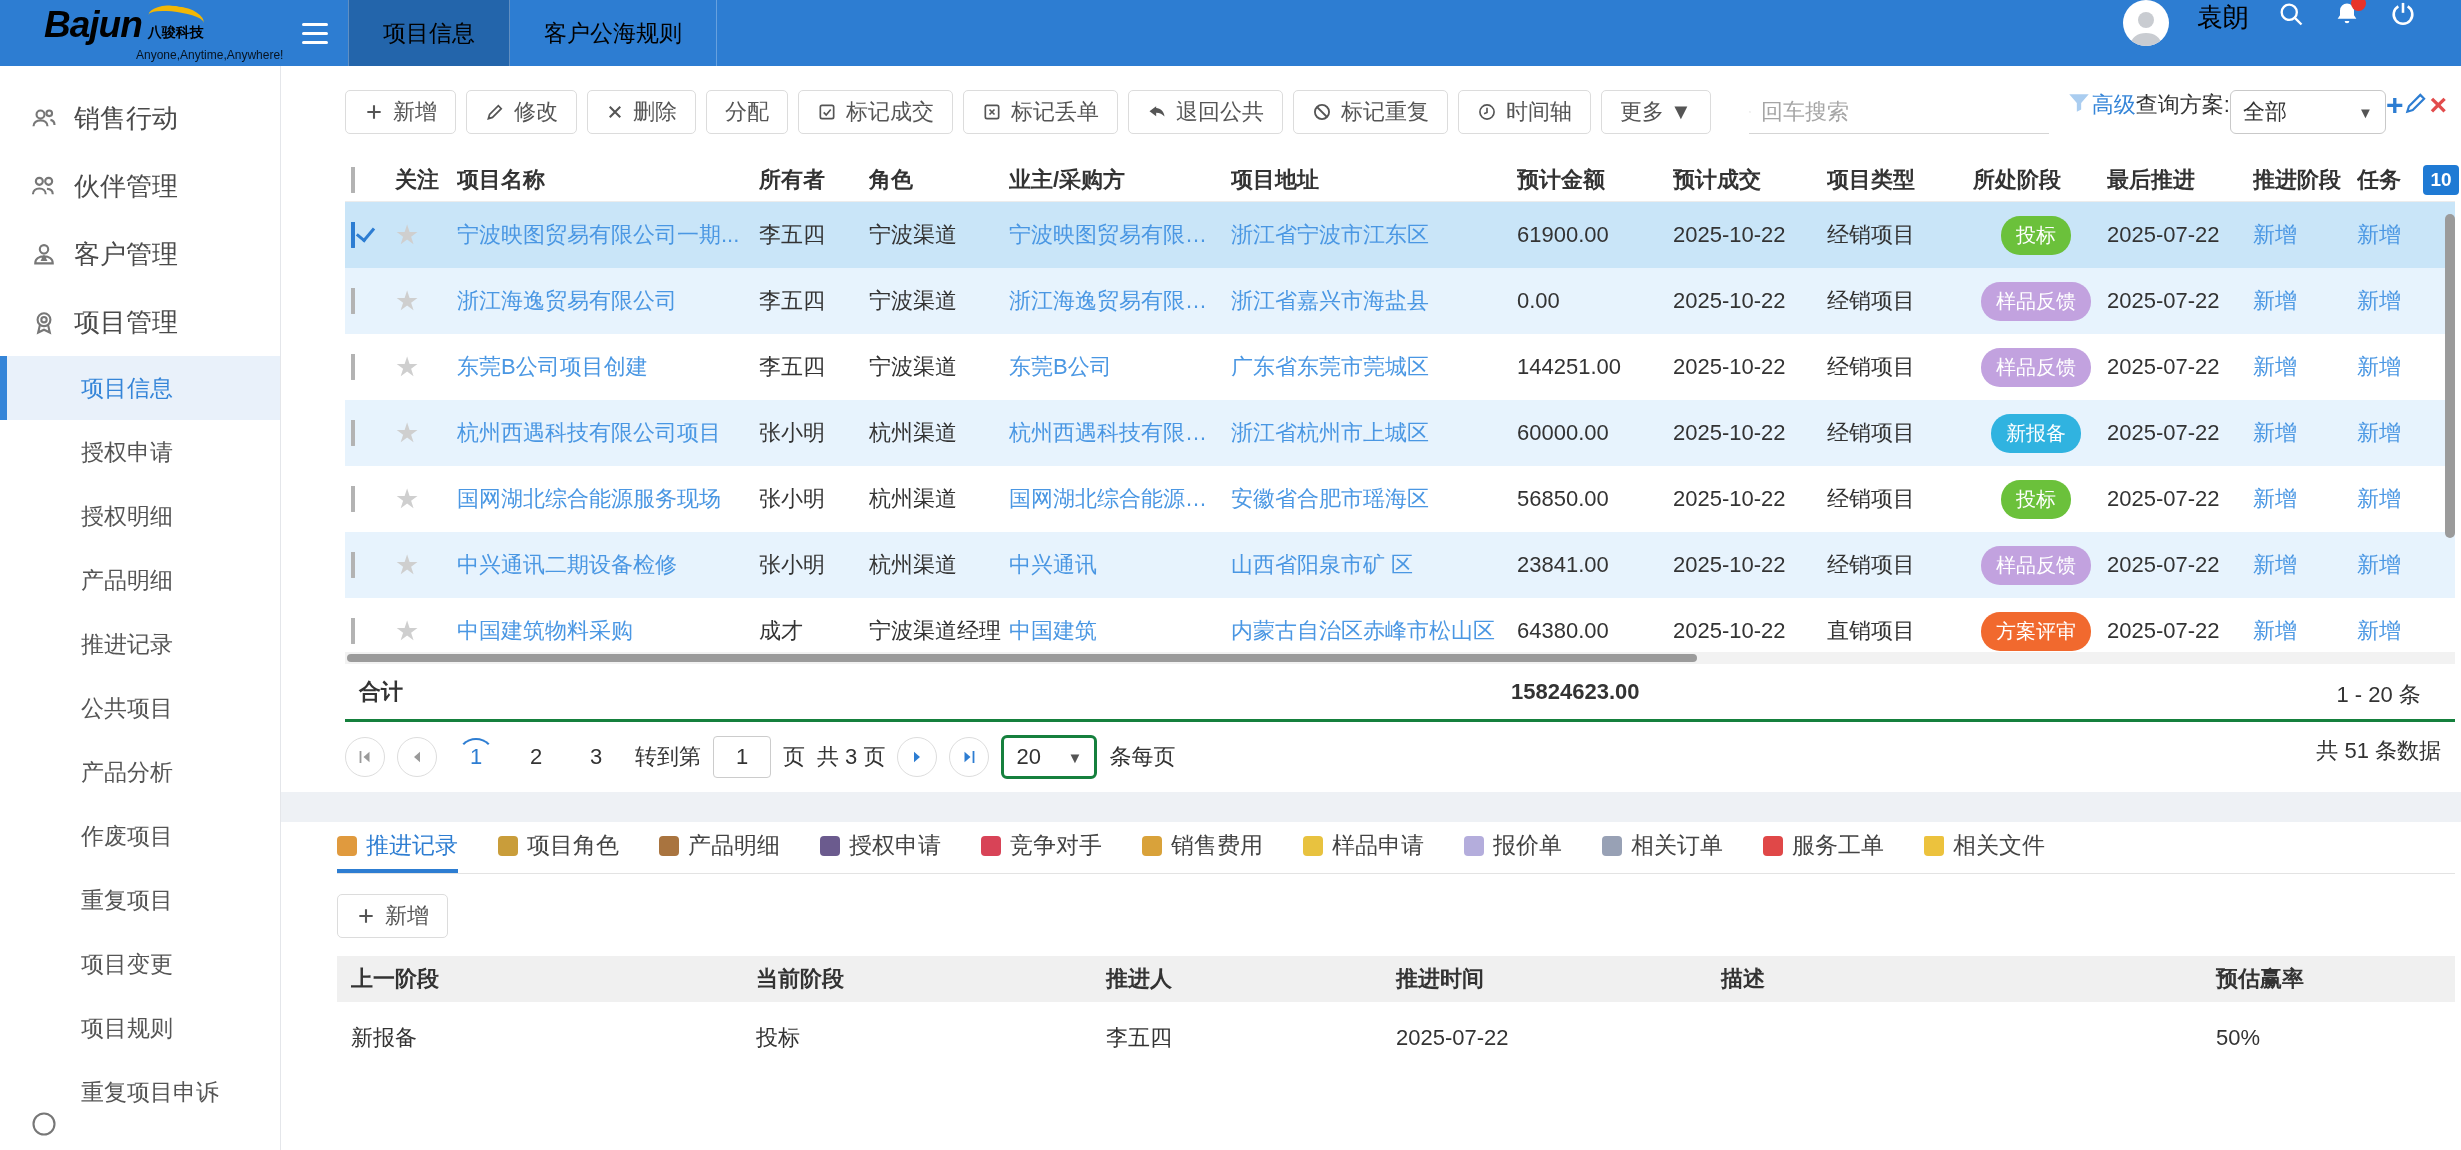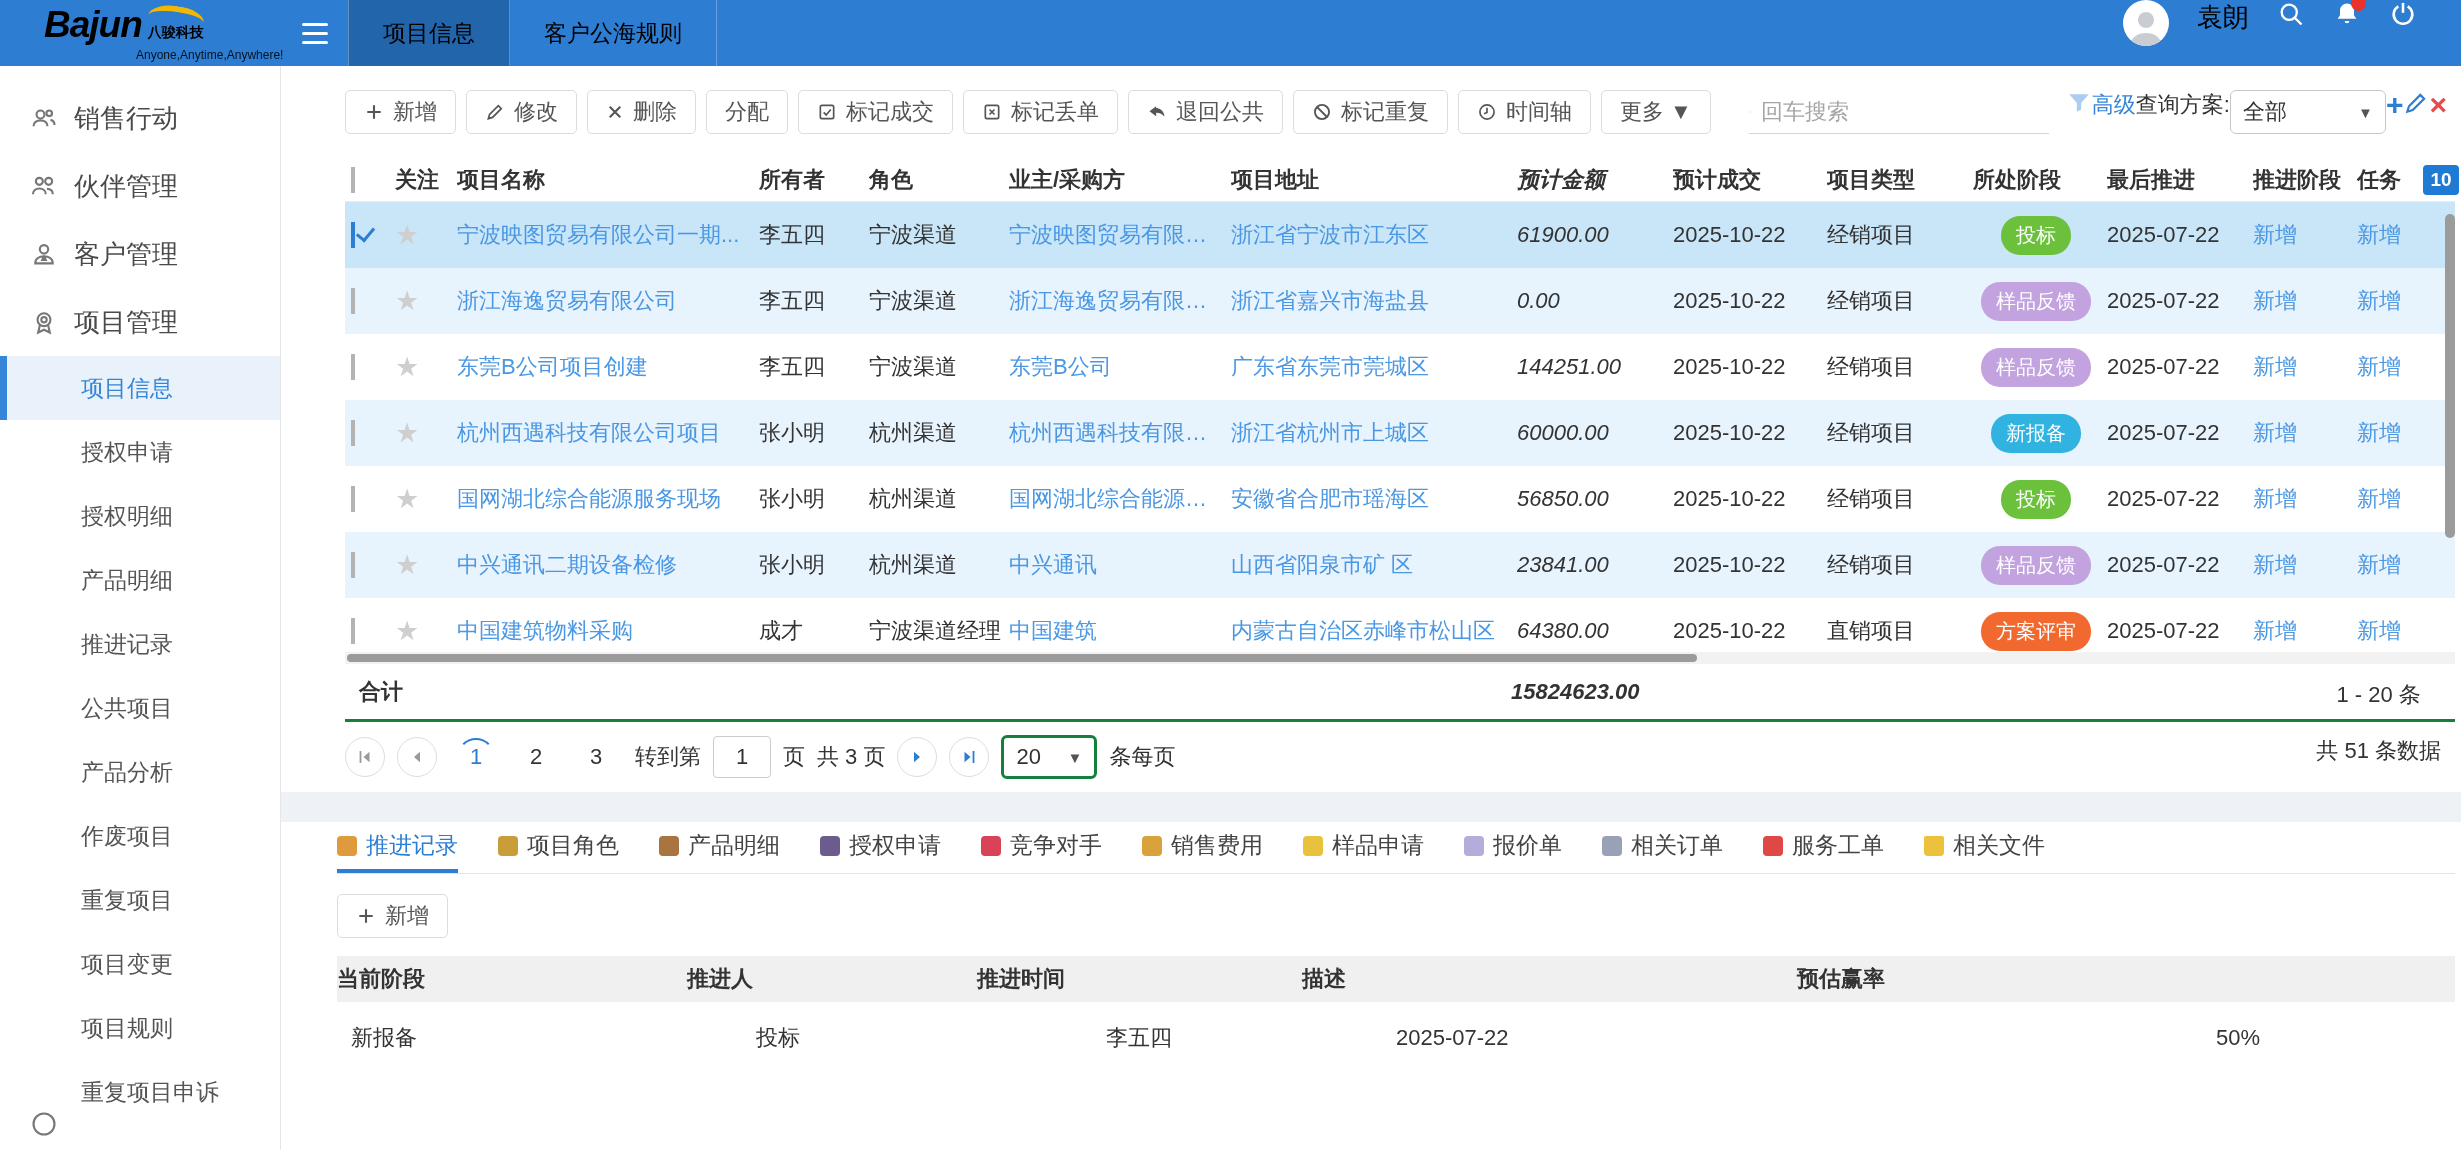--- a/index.html
+++ b/index.html
@@ -56,21 +56,21 @@
 
   
   .grid { position:relative; font-size:22px; }
   .grid-header { display:flex; align-items:center; height:44px; font-weight:bold; color:#333; border-bottom:1px solid #ececec; padding-left:6px; }
   .grid-row { display:flex; align-items:center; height:66px; padding-left:6px; cursor:pointer; }
   .grid-row.alt { background:#e7f3fd; }
   .grid-row.selected { background:#c9e5f8; }
   .cell { padding-right:8px; white-space:nowrap; overflow:hidden; text-overflow:ellipsis; }
   .col-check{width:44px; flex:0 0 44px;} .col-star{width:62px; flex:0 0 62px; color:#cfcfcf; font-size:27px;}
   .col-name{width:302px; flex:0 0 302px;} .col-owner{width:110px; flex:0 0 110px;} .col-role{width:140px; flex:0 0 140px;}
-  .col-client{width:222px; flex:0 0 222px;} .col-addr{width:286px; flex:0 0 286px;} .col-amount{width:156px; flex:0 0 156px;font-style:italic;}
+  .col-client{width:222px; flex:0 0 222px;} .col-addr{width:286px; flex:0 0 286px;} .col-amount{width:156px; flex:0 0 156px;}
   .col-close{width:154px; flex:0 0 154px;} .col-type{width:146px; flex:0 0 146px;} .col-stage{width:134px; flex:0 0 134px; display:flex; justify-content:center;}
   .col-last{width:146px; flex:0 0 146px;} .col-push{width:104px; flex:0 0 104px;} .col-task{width:66px; flex:0 0 66px;}
   .link { color:#4a97e3; }
   .cbox { width:26px; height:26px; border:2px solid #b3b3b3; border-radius:3px; background:#fff; position:relative; }
   .cbox.checked { border-color:#2d7dd2; }
   .cbox.checked::after { content:""; position:absolute; left:7px; top:2px; width:8px; height:14px;
     border:solid #2d7dd2; border-width:0 3px 3px 0; transform:rotate(40deg); }
   .pill { color:#fff; font-size:20px; padding:6px 15px; border-radius:19px; white-space:nowrap; }
   .task-badge { min-width:36px; height:30px; margin-left:auto; background:#1f7ad4; color:#fff; border-radius:4px;
     display:flex; align-items:center; justify-content:center; font-size:19px; font-weight:bold; }
@@ -580,20 +580,21 @@
             </div>
           </div>
         <button class="tbtn add-btn">
           <svg width="20" height="20" viewBox="0 0 24 24" fill="none" stroke="#555" stroke-width="2.5">
               <path d="M12 4v16M4 12h16"></path>
             </svg>
           <span>新增</span>
         </button>
         <div class="detail-grid">
           <div class="dgrid-header" id="dgrid-header">
+              <div class="dc0">上一阶段</div>
               <div class="dc1">当前阶段</div>
               <div class="dc2">推进人</div>
               <div class="dc3">推进时间</div>
               <div class="dc4">描述</div>
               <div class="dc5">预估赢率</div>
             </div>
           <div id="dgrid-body">
               <div class="dgrid-row">
                 <div class="dc0">新报备</div>
                 <div class="dc1">投标</div>

